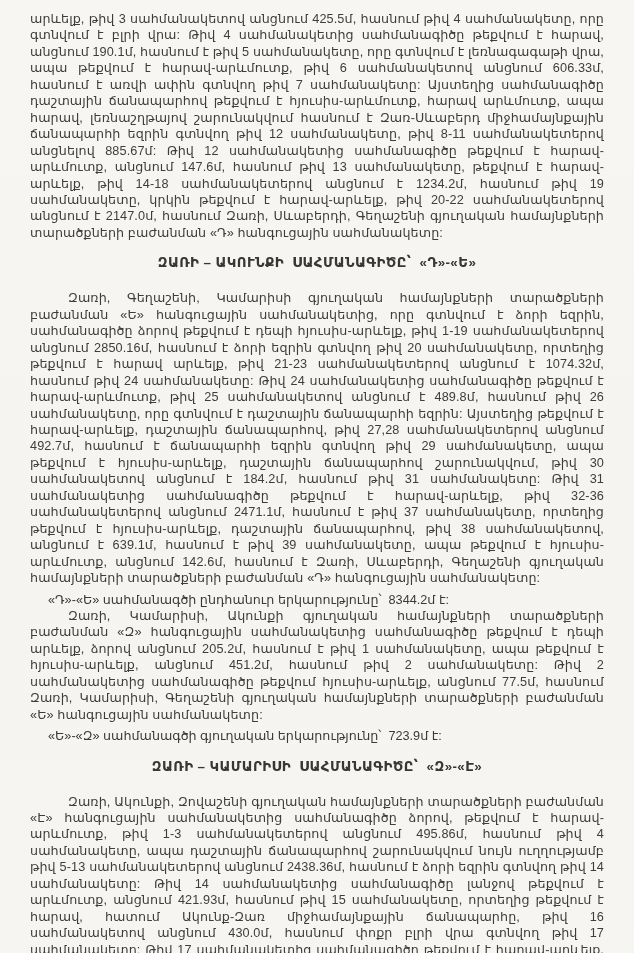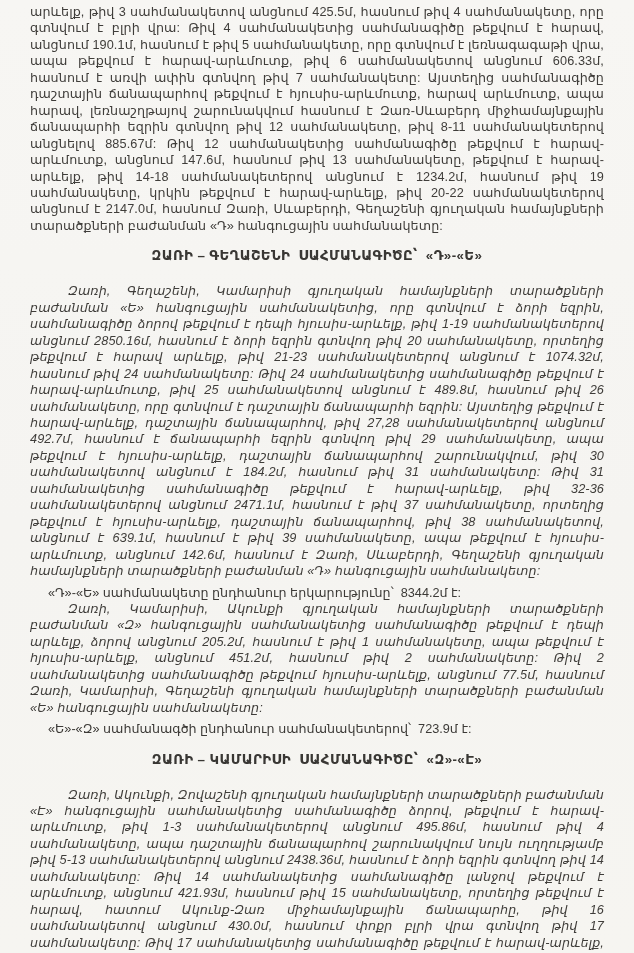--- a/index.html
+++ b/index.html
@@ -12,34 +12,33 @@
   body {
     background: #f6f5f2;
     background-image: linear-gradient(180deg, #f7f6f3 0%, #f5f4f1 55%, #f6f5f1 100%);
     font-family: "Liberation Sans", "DejaVu Sans", sans-serif;
     color: #403e3b;
   }
   .page {
     box-sizing: border-box;
     width: 634px;
     height: 953px;
-    padding: 4px 30px 2px 30px;
+    padding: 11px 30px 2px 30px;
   }
   .body-text {
     margin: 0;
     font-size: 12.7px;
     line-height: 16.45px;
     text-align: justify;
     text-justify: inter-word;
     letter-spacing: 0.1px;
     color: #3f3d3a;
   }
   .first-indent {
     text-indent: 38px;
-    font-style: italic;
   }
   .summary-line {
     margin: 5px 0 0 0;
     font-size: 12.7px;
     line-height: 16.45px;
     text-indent: 18px;
     white-space: pre-wrap;
     color: #3c3a37;
   }
   .section-heading {
@@ -54,28 +53,28 @@
   }
 </style>
 </head>
 <body>
 
 <div class="page">
 
   <p class="body-text">արևելք, թիվ 3 սահմանակետով անցնում 425.5մ, հասնում թիվ 4 սահմանակետը, որը գտնվում է բլրի վրա: Թիվ 4 սահմանակետից սահմանագիծը թեքվում է հարավ, անցնում 190.1մ, հասնում է թիվ 5 սահմանակետը, որը գտնվում է լեռնագագաթի վրա, ապա թեքվում է հարավ-արևմուտք, թիվ 6 սահմանակետով անցնում 606.33մ, հասնում է առվի ափին գտնվող թիվ 7 սահմանակետը: Այստեղից սահմանագիծը դաշտային ճանապարհով թեքվում է հյուսիս-արևմուտք, հարավ արևմուտք, ապա հարավ, լեռնաշղթայով շարունակվում հասնում է Զառ-Սևաբերդ միջհամայնքային ճանապարհի եզրին գտնվող թիվ 12 սահմանակետը, թիվ 8-11 սահմանակետերով անցնելով 885.67մ: Թիվ 12 սահմանակետից սահմանագիծը թեքվում է հարավ-արևմուտք, անցնում 147.6մ, հասնում թիվ 13 սահմանակետը, թեքվում է հարավ-արևելք, թիվ 14-18 սահմանակետերով անցնում է 1234.2մ, հասնում թիվ 19 սահմանակետը, կրկին թեքվում է հարավ-արևելք, թիվ 20-22 սահմանակետերով անցնում է 2147.0մ, հասնում Զառի, Սևաբերդի, Գեղաշենի գյուղական համայնքների տարածքների բաժանման «Դ» հանգուցային սահմանակետը:</p>
 
 
-  <h2 class="section-heading">ԶԱՌԻ – ԳԵՂԱՇԵՆԻ  ՍԱՀՄԱՆԱԳԻԾԸ՝  «Դ»-«Ե»</h2>
+  <h2 class="section-heading">ԶԱՌԻ – ԱԿՈՒՆՔԻ  ՍԱՀՄԱՆԱԳԻԾԸ՝  «Դ»-«Ե»</h2>
 
   <p class="body-text first-indent">Զառի, Գեղաշենի, Կամարիսի գյուղական համայնքների տարածքների բաժանման «Ե» հանգուցային սահմանակետից, որը գտնվում է ձորի եզրին, սահմանագիծը ձորով թեքվում է դեպի հյուսիս-արևելք, թիվ 1-19 սահմանակետերով անցնում 2850.16մ, հասնում է ձորի եզրին գտնվող թիվ 20 սահմանակետը, որտեղից թեքվում է հարավ արևելք, թիվ 21-23 սահմանակետերով անցնում է 1074.32մ, հասնում թիվ 24 սահմանակետը: Թիվ 24 սահմանակետից սահմանագիծը թեքվում է հարավ-արևմուտք, թիվ 25 սահմանակետով անցնում է 489.8մ, հասնում թիվ 26 սահմանակետը, որը գտնվում է դաշտային ճանապարհի եզրին: Այստեղից թեքվում է հարավ-արևելք, դաշտային ճանապարհով, թիվ 27,28 սահմանակետերով անցնում 492.7մ, հասնում է ճանապարհի եզրին գտնվող թիվ 29 սահմանակետը, ապա թեքվում է հյուսիս-արևելք, դաշտային ճանապարհով շարունակվում, թիվ 30 սահմանակետով անցնում է 184.2մ, հասնում թիվ 31 սահմանակետը: Թիվ 31 սահմանակետից սահմանագիծը թեքվում է հարավ-արևելք, թիվ 32-36 սահմանակետերով անցնում 2471.1մ, հասնում է թիվ 37 սահմանակետը, որտեղից թեքվում է հյուսիս-արևելք, դաշտային ճանապարհով, թիվ 38 սահմանակետով, անցնում է 639.1մ, հասնում է թիվ 39 սահմանակետը, ապա թեքվում է հյուսիս-արևմուտք, անցնում 142.6մ, հասնում է Զառի, Սևաբերդի, Գեղաշենի գյուղական համայնքների տարածքների բաժանման «Դ» հանգուցային սահմանակետը:</p>
 
-  <p class="summary-line">«Դ»-«Ե» սահմանակետը ընդհանուր երկարությունը՝  8344.2մ է:</p>
+  <p class="summary-line">«Դ»-«Ե» սահմանագծի ընդհանուր երկարությունը՝  8344.2մ է:</p>
 
 
   <p class="body-text first-indent">Զառի, Կամարիսի, Ակունքի գյուղական համայնքների տարածքների բաժանման «Զ» հանգուցային սահմանակետից սահմանագիծը թեքվում է դեպի արևելք, ձորով անցնում 205.2մ, հասնում է թիվ 1 սահմանակետը, ապա թեքվում է հյուսիս-արևելք, անցնում 451.2մ, հասնում թիվ 2 սահմանակետը: Թիվ 2 սահմանակետից սահմանագիծը թեքվում հյուսիս-արևելք, անցնում 77.5մ, հասնում Զառի, Կամարիսի, Գեղաշենի գյուղական համայնքների տարածքների բաժանման «Ե» հանգուցային սահմանակետը:</p>
 
-  <p class="summary-line">«Ե»-«Զ» սահմանագծի ընդհանուր սահմանակետերով՝  723.9մ է:</p>
+  <p class="summary-line">«Ե»-«Զ» սահմանագծի գյուղական երկարությունը՝  723.9մ է:</p>
 
   <h2 class="section-heading">ԶԱՌԻ – ԿԱՄԱՐԻՍԻ  ՍԱՀՄԱՆԱԳԻԾԸ՝  «Զ»-«Է»</h2>
 
   <p class="body-text first-indent">Զառի, Ակունքի, Զովաշենի գյուղական համայնքների տարածքների բաժանման «Է» հանգուցային սահմանակետից սահմանագիծը ձորով, թեքվում է հարավ-արևմուտք, թիվ 1-3 սահմանակետերով անցնում 495.86մ, հասնում թիվ 4 սահմանակետը, ապա դաշտային ճանապարհով շարունակվում նույն ուղղությամբ թիվ 5-13 սահմանակետերով անցնում 2438.36մ, հասնում է ձորի եզրին գտնվող թիվ 14 սահմանակետը: Թիվ 14 սահմանակետից սահմանագիծը լանջով թեքվում է արևմուտք, անցնում 421.93մ, հասնում թիվ 15 սահմանակետը, որտեղից թեքվում է հարավ, հատում Ակունք-Զառ միջհամայնքային ճանապարհը, թիվ 16 սահմանակետով անցնում 430.0մ, հասնում փոքր բլրի վրա գտնվող թիվ 17 սահմանակետը: Թիվ 17 սահմանակետից սահմանագիծը թեքվում է հարավ-արևելք, անցնում 1070.84մ, հասնում դաշտային ճանապարհի եզրին գտնվող թիվ 18 սահմանակետը</p>
 
 </div>
 
 </body></html>

